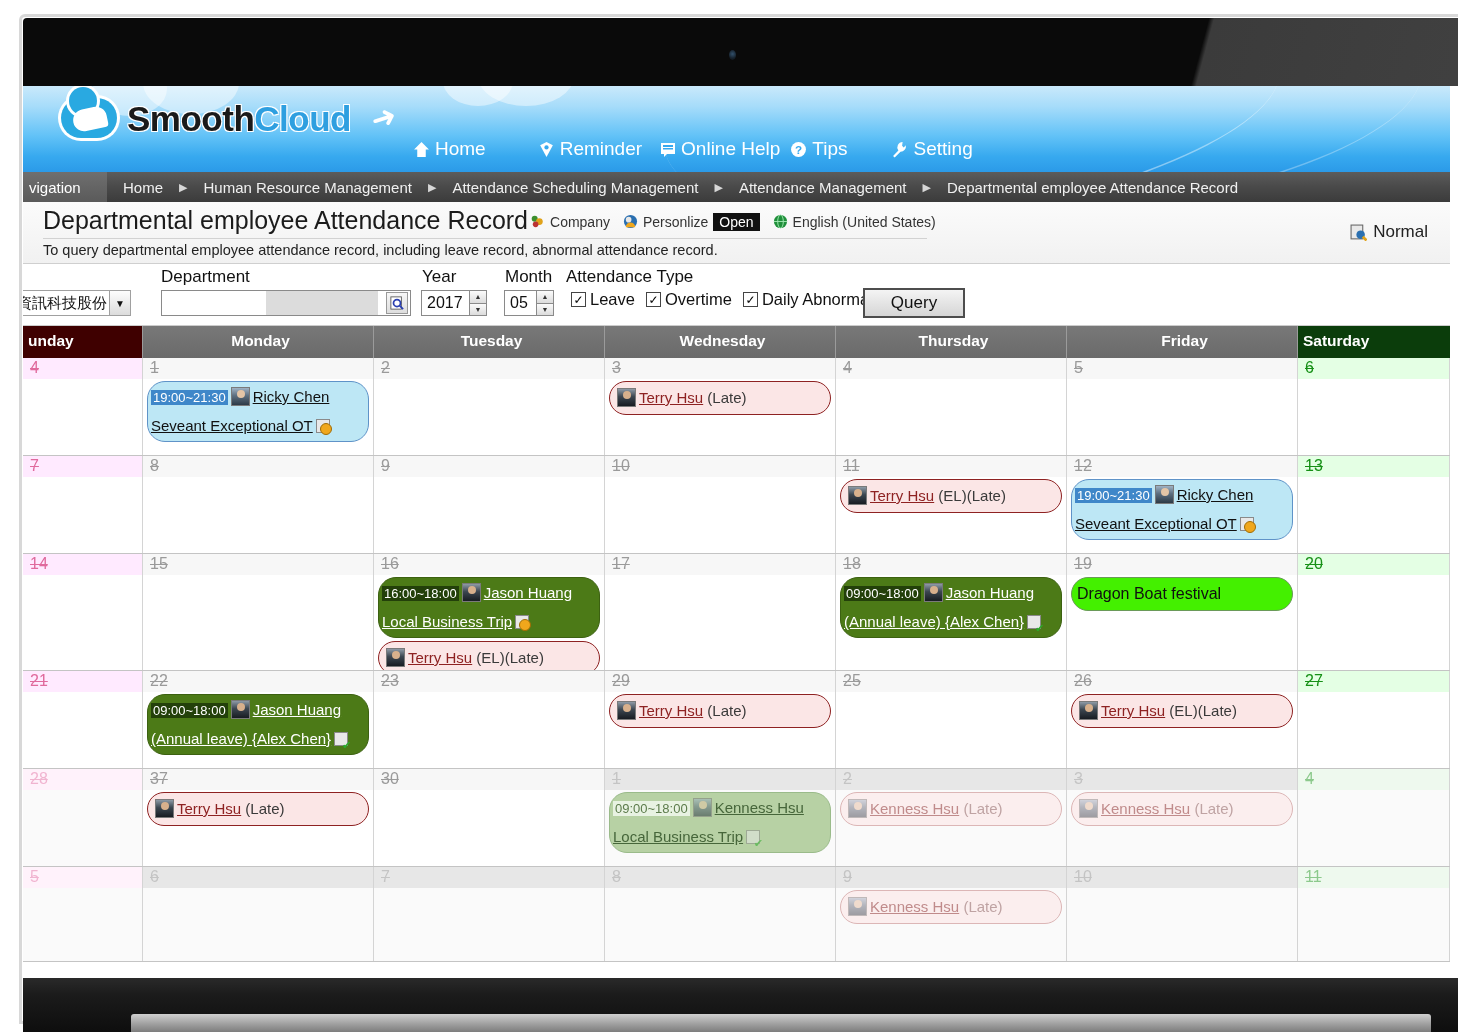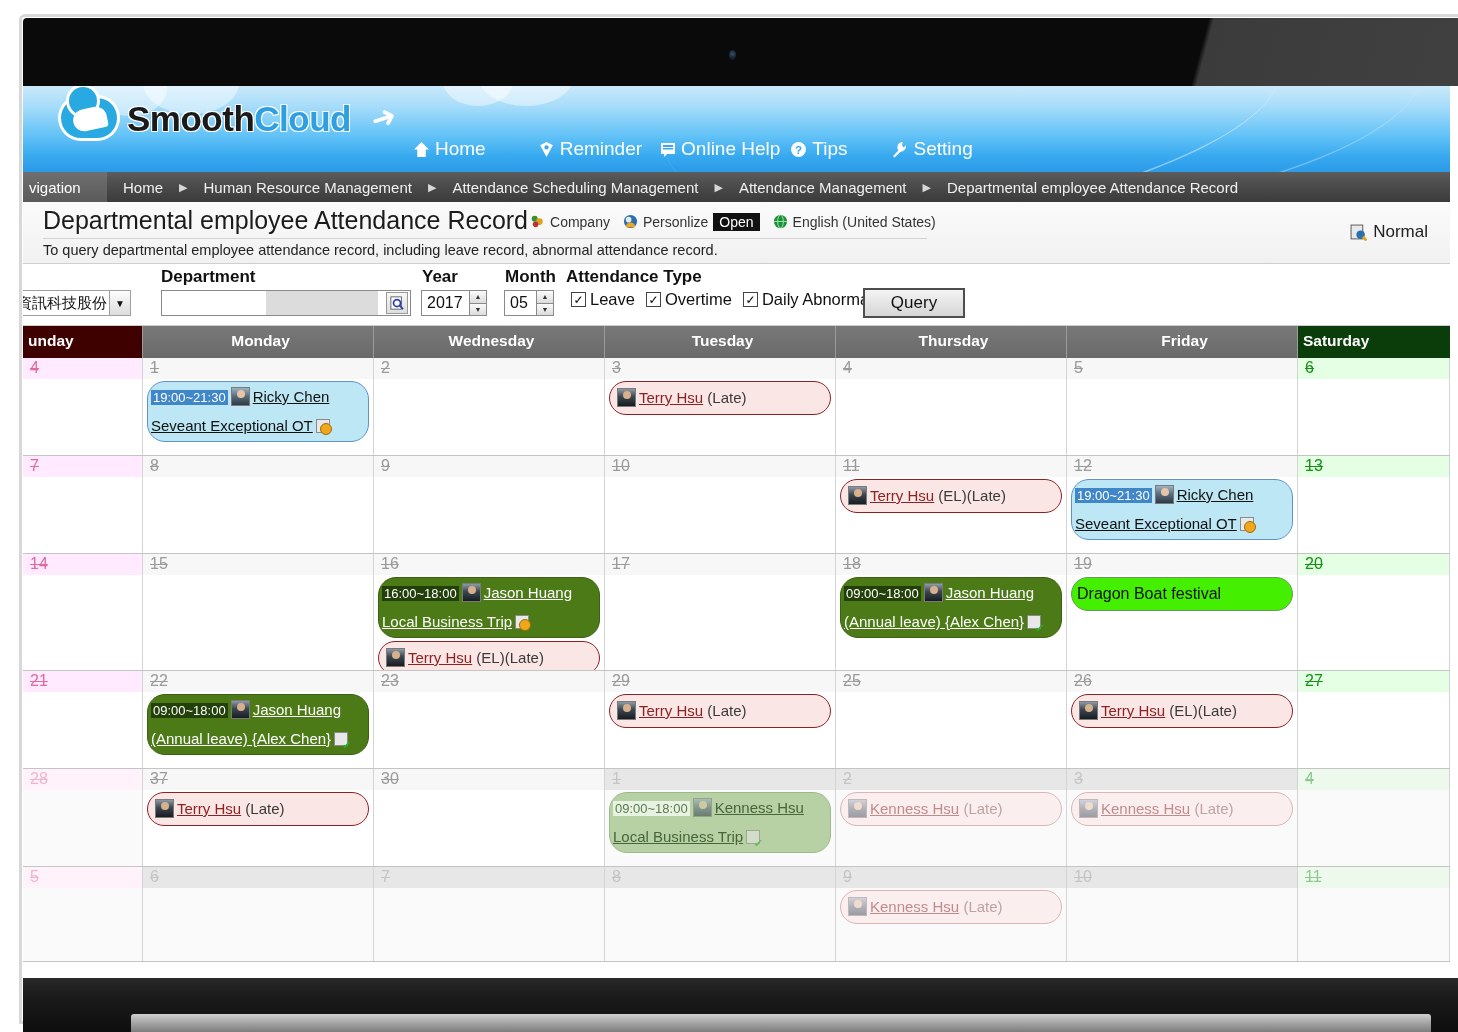--- a/index.html
+++ b/index.html
@@ -141,21 +141,21 @@
     position: absolute; left: 20px; top: 36px; width: 884px; height: 1px; background: #d2d2d2;
   }
   .subtitle { position: absolute; left: 20px; top: 40px; font-size: 14.5px; color: #222; }
   .normal-btn {
     position: absolute; right: 22px; top: 20px;
     display: flex; align-items: center; gap: 6px; font-size: 17px; color: #222; cursor: pointer;
   }
 
   
   .filterwrap { position: relative; width: 100%; height: 62px; background: #fff; border-bottom: 1px solid #cccccc; }
-  .flabel { position: absolute; font-size: 17px; font-weight: bold; color: #111; }
+  .flabel { position: absolute; font-size: 17px; font-weight: normal; color: #111; }
   .fctl { position: absolute; top: 26px; }
   .sel-company {
     width: 132px; height: 26px; border: 1px solid #a0a0a0; background: #fff;
     display: flex; align-items: center; font-size: 15px; color: #111;
     padding-left: 2px; overflow: hidden;
   }
   .sel-arrow {
     margin-left: auto; width: 21px; height: 24px; background: linear-gradient(180deg,#fdfdfd,#dcdcdc);
     border-left: 1px solid #a0a0a0; display: flex; align-items: center; justify-content: center; font-size: 10px;
   }
@@ -468,22 +468,22 @@
 
       <div class="fctl" style="left:840px;top:24px;">
         <div class="query-btn">Query</div>
       </div>
     </div>
 
     <div class="cal">
       <div class="cal-head">
         <div class="ch sun" style="width:120px">unday</div>
         <div class="ch wk" style="width:231px">Monday</div>
+        <div class="ch wk" style="width:231px">Tuesday</div>
         <div class="ch wk" style="width:231px">Wednesday</div>
-        <div class="ch wk" style="width:231px">Tuesday</div>
         <div class="ch wk" style="width:231px">Thursday</div>
         <div class="ch wk" style="width:231px">Friday</div>
         <div class="ch sat" style="width:152px">Saturday</div>
       </div>
       <div id="weeks">
           <div class="wrow" style="height: 98px;">
             <div class="cell" style="width: 120px;">
               <div class="d-sun">
                 <div class="dnum">4</div>
               </div>

